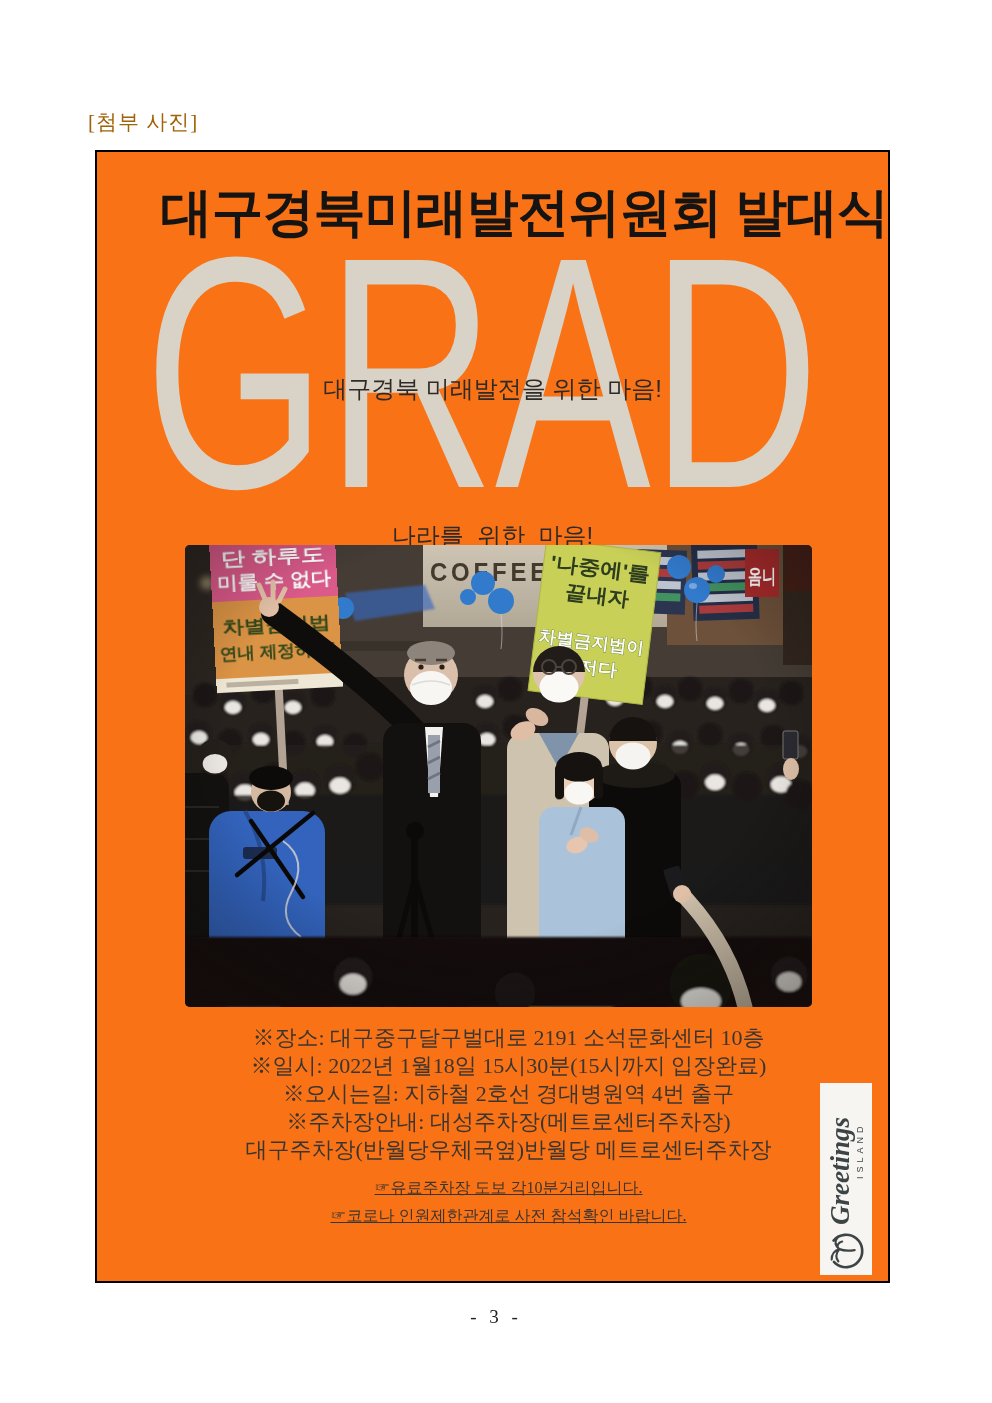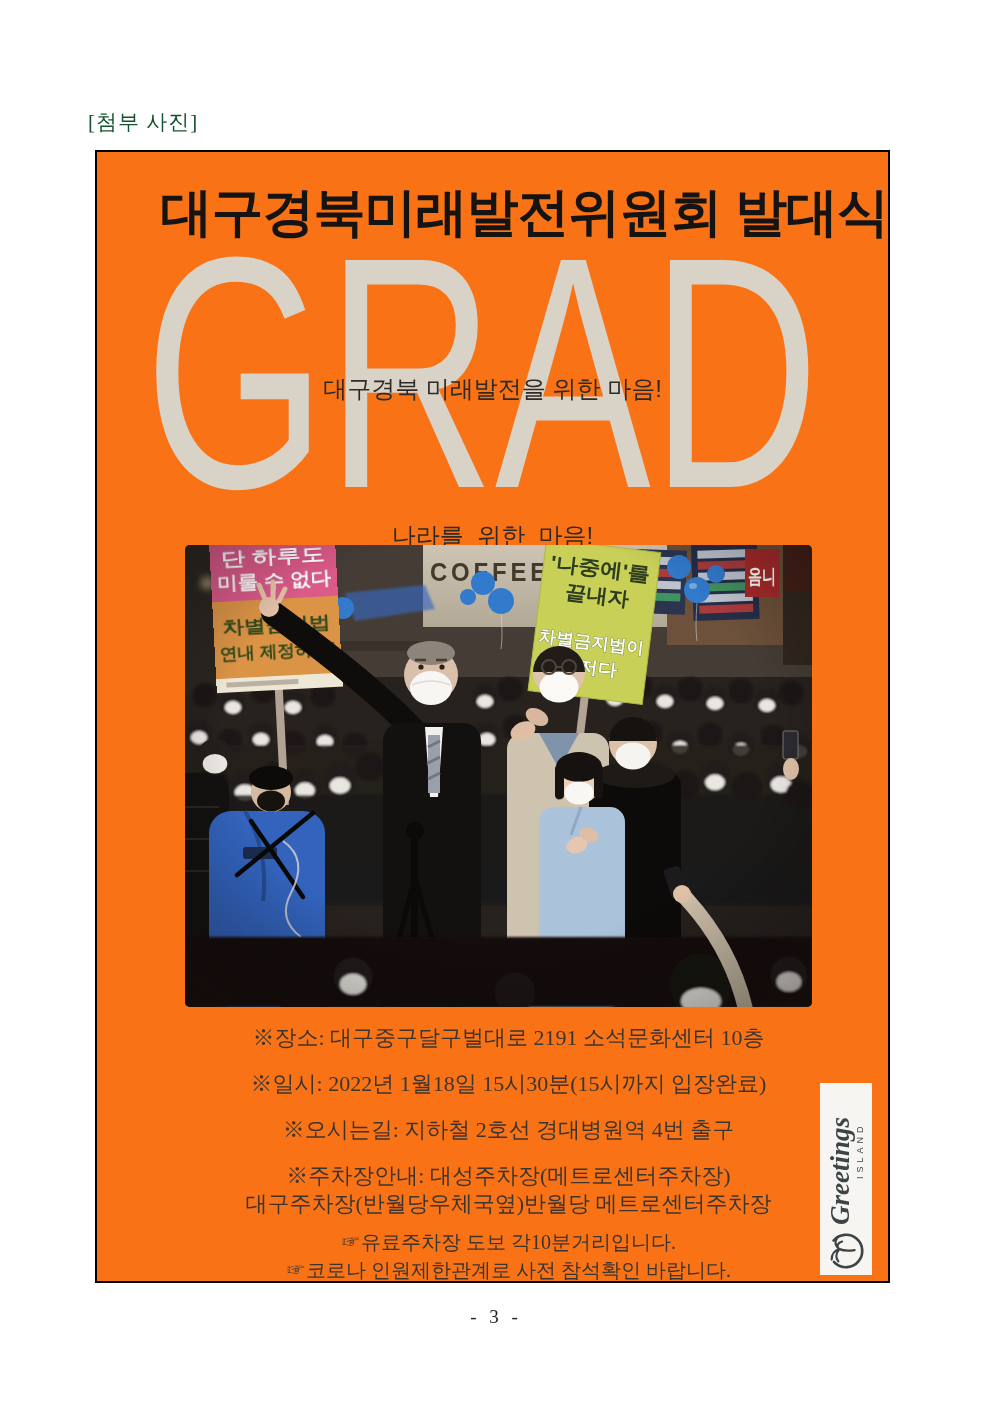--- a/index.html
+++ b/index.html
@@ -1,35 +1,35 @@
 <!DOCTYPE html>
 <html><head>
 <meta charset="utf-8">
 <style>
   html,body{margin:0;padding:0;}
   body{width:992px;height:1403px;background:#ffffff;position:relative;overflow:hidden;
        font-family:"Liberation Sans",sans-serif;}
   .attach-label{position:absolute;left:88px;top:108px;font-family:"Liberation Serif",serif;
-       font-size:21px;color:#14532d;letter-spacing:1px;}
+       font-size:21px;color:#a16207;letter-spacing:1px;}
   .poster{position:absolute;left:95px;top:150px;width:791px;height:1129px;
        border:2px solid #000;background:#f97316;overflow:hidden;}
   .wm{position:absolute;left:0;top:95px;pointer-events:none;}
   .title{position:absolute;top:30px;left:0;width:100%;margin:0;text-align:right;
        font-size:52px;font-weight:700;color:#161412;letter-spacing:-1px;line-height:60px;
        font-family:"Liberation Sans",sans-serif;}
   .intro{position:absolute;top:114px;left:0;width:100%;text-align:center;font-size:24px;
        line-height:49px;color:#2E2A27;white-space:pre;}
   .photo{position:absolute;left:88px;top:393px;width:627px;height:462px;border-radius:5px;
        overflow:hidden;background:#27221e;}
   .photo svg{display:block;filter:blur(.4px) saturate(.92);}
   .details{position:absolute;top:872px;left:16px;width:791px;text-align:center;
        font-family:"Liberation Serif",serif;color:#3B3530;}
   .details p{margin:0;font-size:22px;line-height:28px;}
-  .details p.gap{margin-top:18px;}
-  .details p.sm{font-size:20px;margin-top:0;}
+  .details p.gap{margin-top:0;}
+  .details p.sm{font-size:16px;margin-top:0;text-decoration:underline;}
   .details p.gap.sm{margin-top:10px;}
   .logo-strip{position:absolute;right:16px;top:931px;width:52px;height:192px;background:#F7F5F2;}
   .logo-rot{position:absolute;left:0;top:192px;width:192px;height:52px;
        transform:rotate(-90deg);transform-origin:0 0;display:flex;align-items:center;
        gap:5px;padding-left:3px;box-sizing:border-box;}
   .logo-text{display:flex;flex-direction:column;line-height:1;}
   .logo-script{font-family:"Liberation Serif",serif;font-style:italic;font-size:27px;
        color:#3D4446;font-weight:600;}
   .logo-caps{font-family:"Liberation Sans",sans-serif;font-size:9px;letter-spacing:4px;
        color:#3D4446;margin-left:46px;margin-top:2px;}

